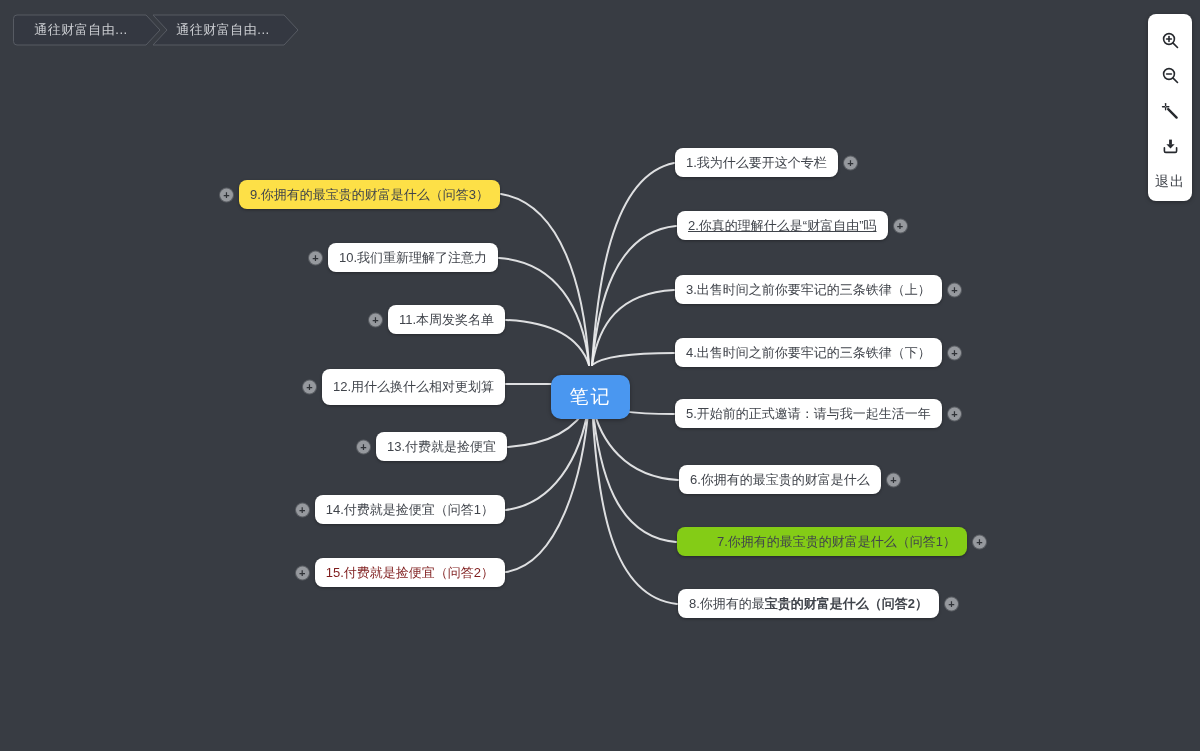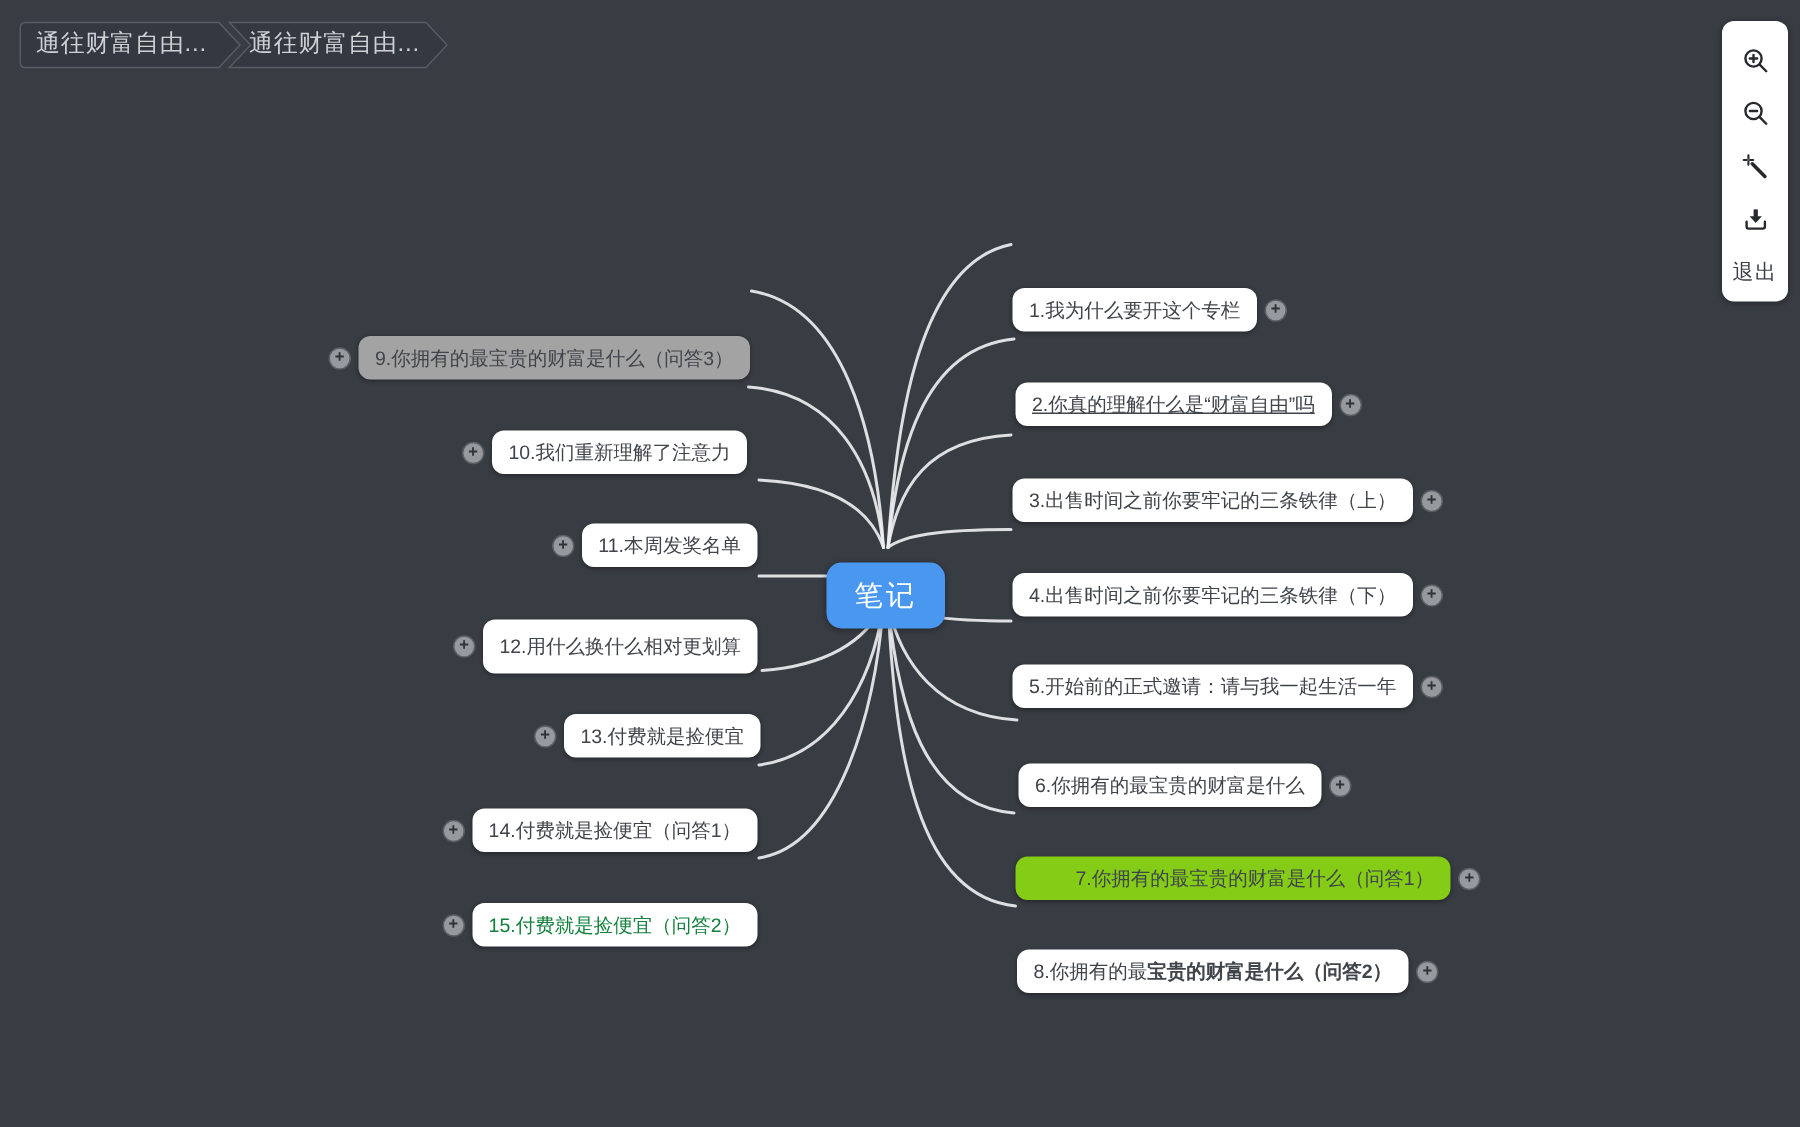--- a/index.html
+++ b/index.html
@@ -9,21 +9,21 @@
     font-family:"Liberation Sans",sans-serif;
     -webkit-font-smoothing:antialiased;
   }
   #canvas{position:relative;width:1200px;height:751px;}
 
   
   .crumbs{position:absolute;left:12px;top:14px;width:300px;height:34px;}
   .crumbs svg{position:absolute;left:0;top:0;}
   .crumb-label{
     position:absolute;top:0;height:32px;line-height:32px;
-    text-align:center;font-size:16px;color:#ced0d4;letter-spacing:.5px;
+    text-align:center;font-size:13px;color:#ced0d4;letter-spacing:.5px;
     white-space:nowrap;pointer-events:none;
   }
   .crumb-label.c1{left:2px;width:134px;}
   .crumb-label.c2{left:146px;width:130px;}
 
   
   .toolbar{
     position:absolute;left:1148px;top:14px;width:44px;height:187px;
     background:#ffffff;border-radius:8px;
     box-shadow:0 1px 4px rgba(0,0,0,.35);
@@ -40,21 +40,20 @@
   
   #edges{position:absolute;left:0;top:0;width:1200px;height:751px;}
   .mm-node{
     position:absolute;height:29px;
     background:#ffffff;border-radius:8px;
     display:flex;align-items:center;justify-content:center;
     padding:0 11px;box-sizing:border-box;
     font-size:13px;color:#40444b;white-space:nowrap;
     box-shadow:0 1px 3px rgba(0,0,0,.35);
     cursor:pointer;
-    margin-top:44px;
   }
   .mm-node .bold{font-weight:700;}
   .mm-root{
     position:absolute;left:551px;top:361px;width:79px;height:44px;
     border-radius:10px;display:flex;align-items:center;justify-content:center;
     color:#ffffff;font-size:19px;letter-spacing:2px;
     box-shadow:0 1px 4px rgba(0,0,0,.35);cursor:pointer;
   }
   .plus-badge{
     position:absolute;top:50%;transform:translateY(-50%);
@@ -177,21 +176,21 @@
       </div>
       <div class="mm-node" style="left: 677px; top: 527px; height: 29px; background: #84cc16; color: rgb(64, 68, 75); padding-left: 40px;">
         <span>7.你拥有的最宝贵的财富是什么（问答1）</span>
         <div class="plus-badge side-right" style="background: rgb(150, 153, 158);"></div>
       </div>
       <div class="mm-node" style="left: 678px; top: 589px; height: 29px; background: rgb(255, 255, 255); color: rgb(64, 68, 75);">
         <span>8.你拥有的最</span>
         <span class="bold">宝贵的财富是什么（问答2）</span>
         <div class="plus-badge side-right" style="background: rgb(150, 153, 158);"></div>
       </div>
-      <div class="mm-node" style="right: 700px; top: 180px; height: 29px; background: #a3a3a3; color: rgb(64, 68, 75);">
+      <div class="mm-node" style="right: 700px; top: 180px; height: 29px; background: #fde047; color: rgb(64, 68, 75);">
         <span>9.你拥有的最宝贵的财富是什么（问答3）</span>
         <div class="plus-badge side-left" style="background: rgb(150, 153, 158);"></div>
       </div>
       <div class="mm-node" style="right: 702px; top: 243px; height: 29px; background: rgb(255, 255, 255); color: rgb(64, 68, 75);">
         <span>10.我们重新理解了注意力</span>
         <div class="plus-badge side-left" style="background: rgb(150, 153, 158);"></div>
       </div>
       <div class="mm-node" style="right: 695px; top: 305px; height: 29px; background: rgb(255, 255, 255); color: rgb(64, 68, 75);">
         <span>11.本周发奖名单</span>
         <div class="plus-badge side-left" style="background: rgb(150, 153, 158);"></div>
@@ -201,19 +200,19 @@
         <div class="plus-badge side-left" style="background: rgb(150, 153, 158);"></div>
       </div>
       <div class="mm-node" style="right: 693px; top: 432px; height: 29px; background: rgb(255, 255, 255); color: rgb(64, 68, 75);">
         <span>13.付费就是捡便宜</span>
         <div class="plus-badge side-left" style="background: rgb(150, 153, 158);"></div>
       </div>
       <div class="mm-node" style="right: 695px; top: 495px; height: 29px; background: rgb(255, 255, 255); color: rgb(64, 68, 75);">
         <span>14.付费就是捡便宜（问答1）</span>
         <div class="plus-badge side-left" style="background: rgb(150, 153, 158);"></div>
       </div>
-      <div class="mm-node" style="right: 695px; top: 558px; height: 29px; background: rgb(255, 255, 255); color: #15803d;">
+      <div class="mm-node" style="right: 695px; top: 558px; height: 29px; background: rgb(255, 255, 255); color: #7f1d1d;">
         <span>15.付费就是捡便宜（问答2）</span>
         <div class="plus-badge side-left" style="background: rgb(150, 153, 158);"></div>
       </div>
     </div>
 
 </div>
 
 </body></html>

